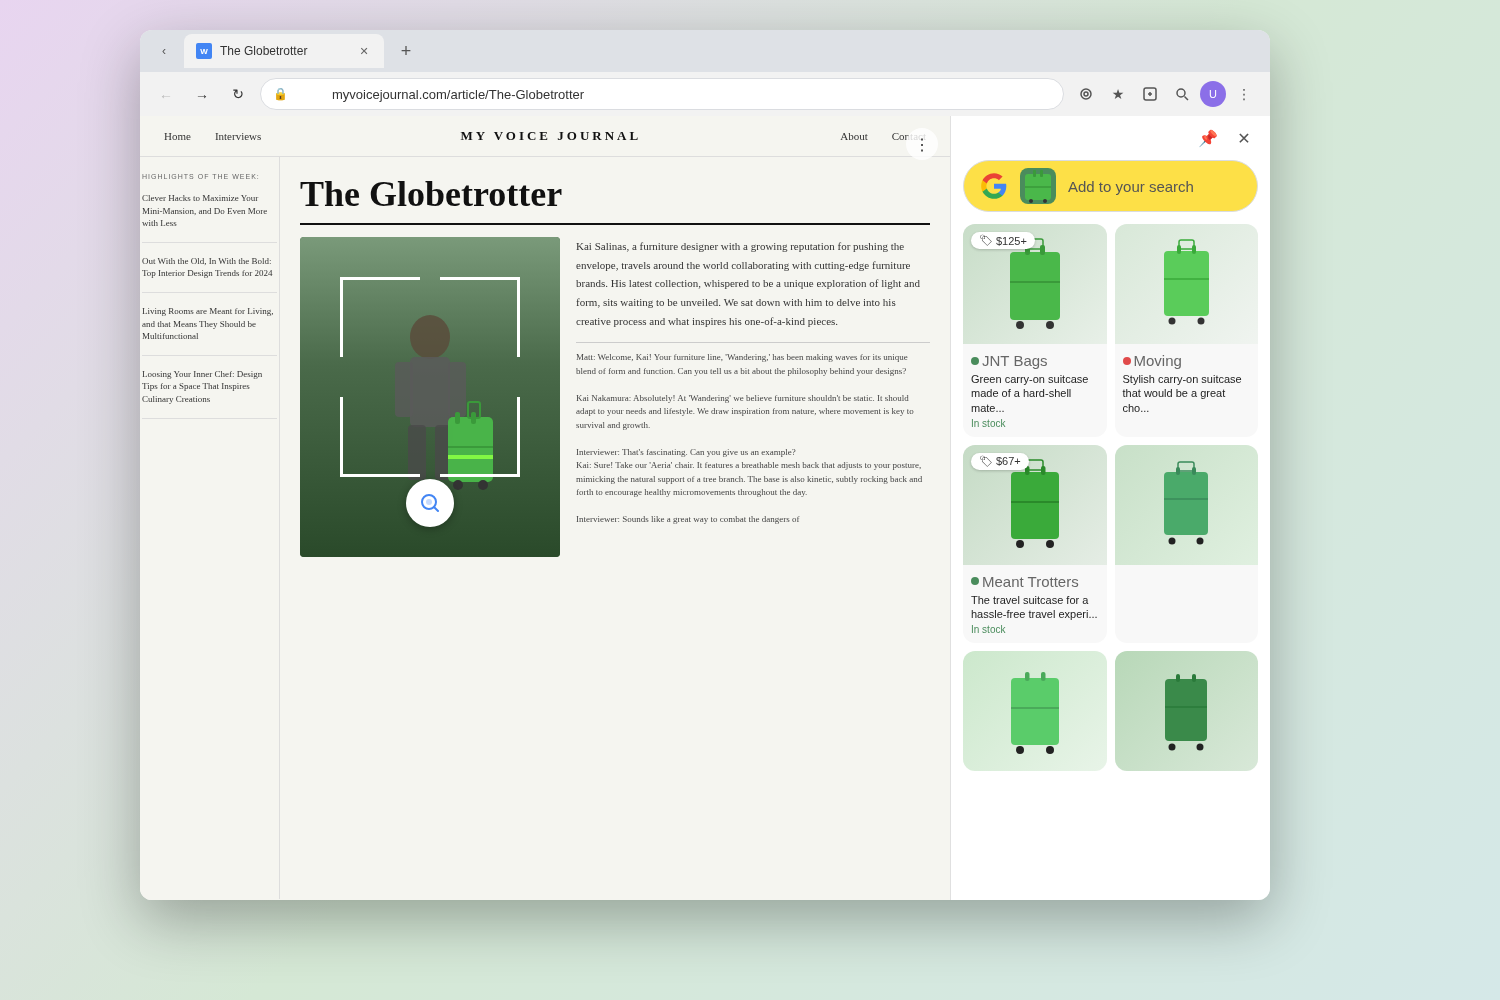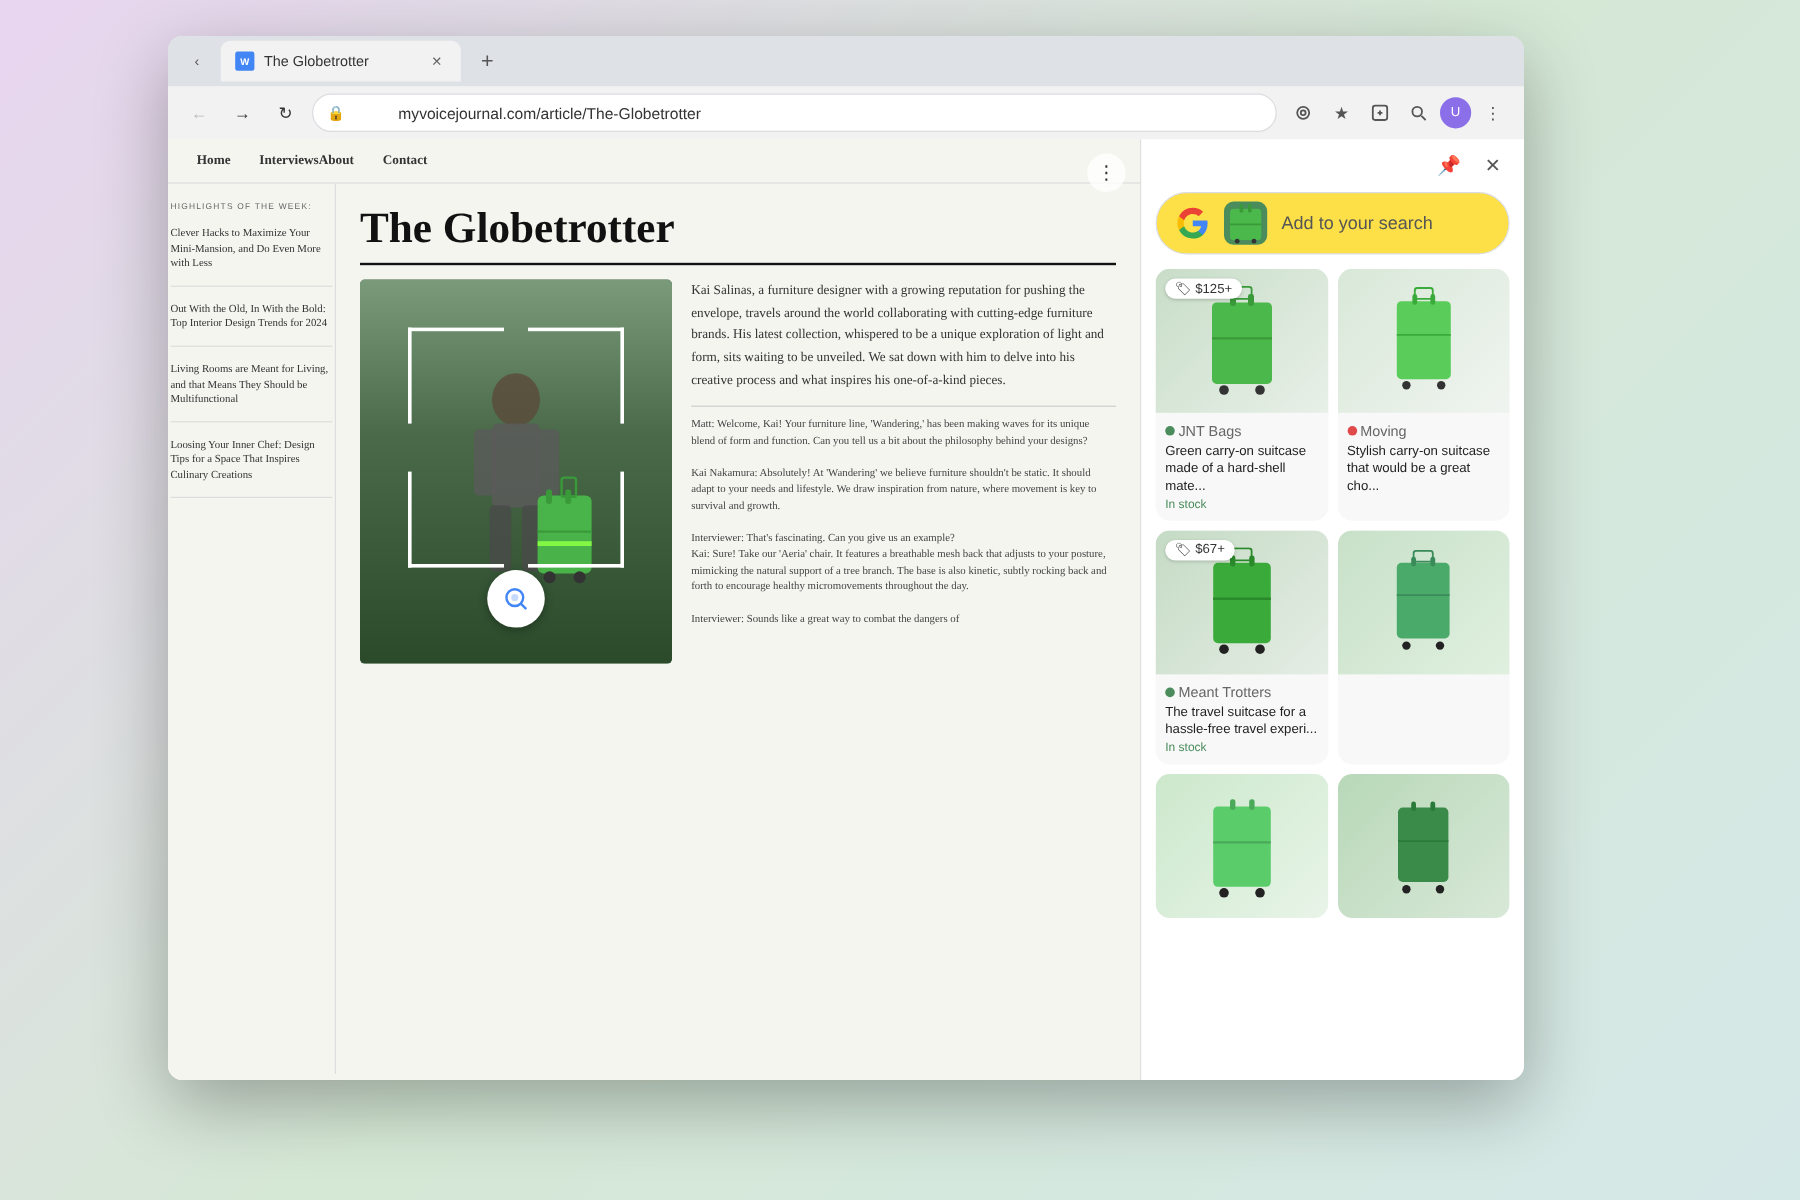--- a/index.html
+++ b/index.html
@@ -306,21 +306,21 @@
 
     .seller-dot {
       width: 8px;
       height: 8px;
       border-radius: 50%;
       display: inline-block;
       margin-right: 3px;
     }
 
     .seller-name {
-      font-size: 12px;
+      font-size: 15px;
       color: #666;
       margin-bottom: 3px;
       display: flex;
       align-items: center;
     }
 
     .card-title {
       font-size: 11px;
       color: #222;
       line-height: 1.3;
@@ -351,21 +351,20 @@
 
     .mvj-nav-links {
       display: flex;
       gap: 24px;
     }
 
     .mvj-nav-link {
       font-size: 11px;
       color: #333;
       text-decoration: none;
-      font-weight: bold;
     }
 
     .mvj-logo {
       flex: 1;
       text-align: center;
       font-size: 13px;
       font-weight: bold;
       letter-spacing: 3px;
       color: #111;
     }
@@ -566,20 +565,21 @@
     <div class="webpage-area">
       <button class="more-options-btn">⋮</button>
 
       <div class="my-voice-journal">
 
         <div class="mvj-nav">
           <div class="mvj-nav-links">
             <a class="mvj-nav-link">Home</a>
             <a class="mvj-nav-link">Interviews</a>
           </div>
+          <div class="mvj-logo">MY VOICE JOURNAL</div>
           <div class="mvj-nav-right">
             <a class="mvj-nav-link">About</a>
             <a class="mvj-nav-link">Contact</a>
           </div>
         </div>
 
         <div class="mvj-content">
 
           <div class="mvj-sidebar">
             <div class="mvj-sidebar-title">HIGHLIGHTS OF THE WEEK:</div>

